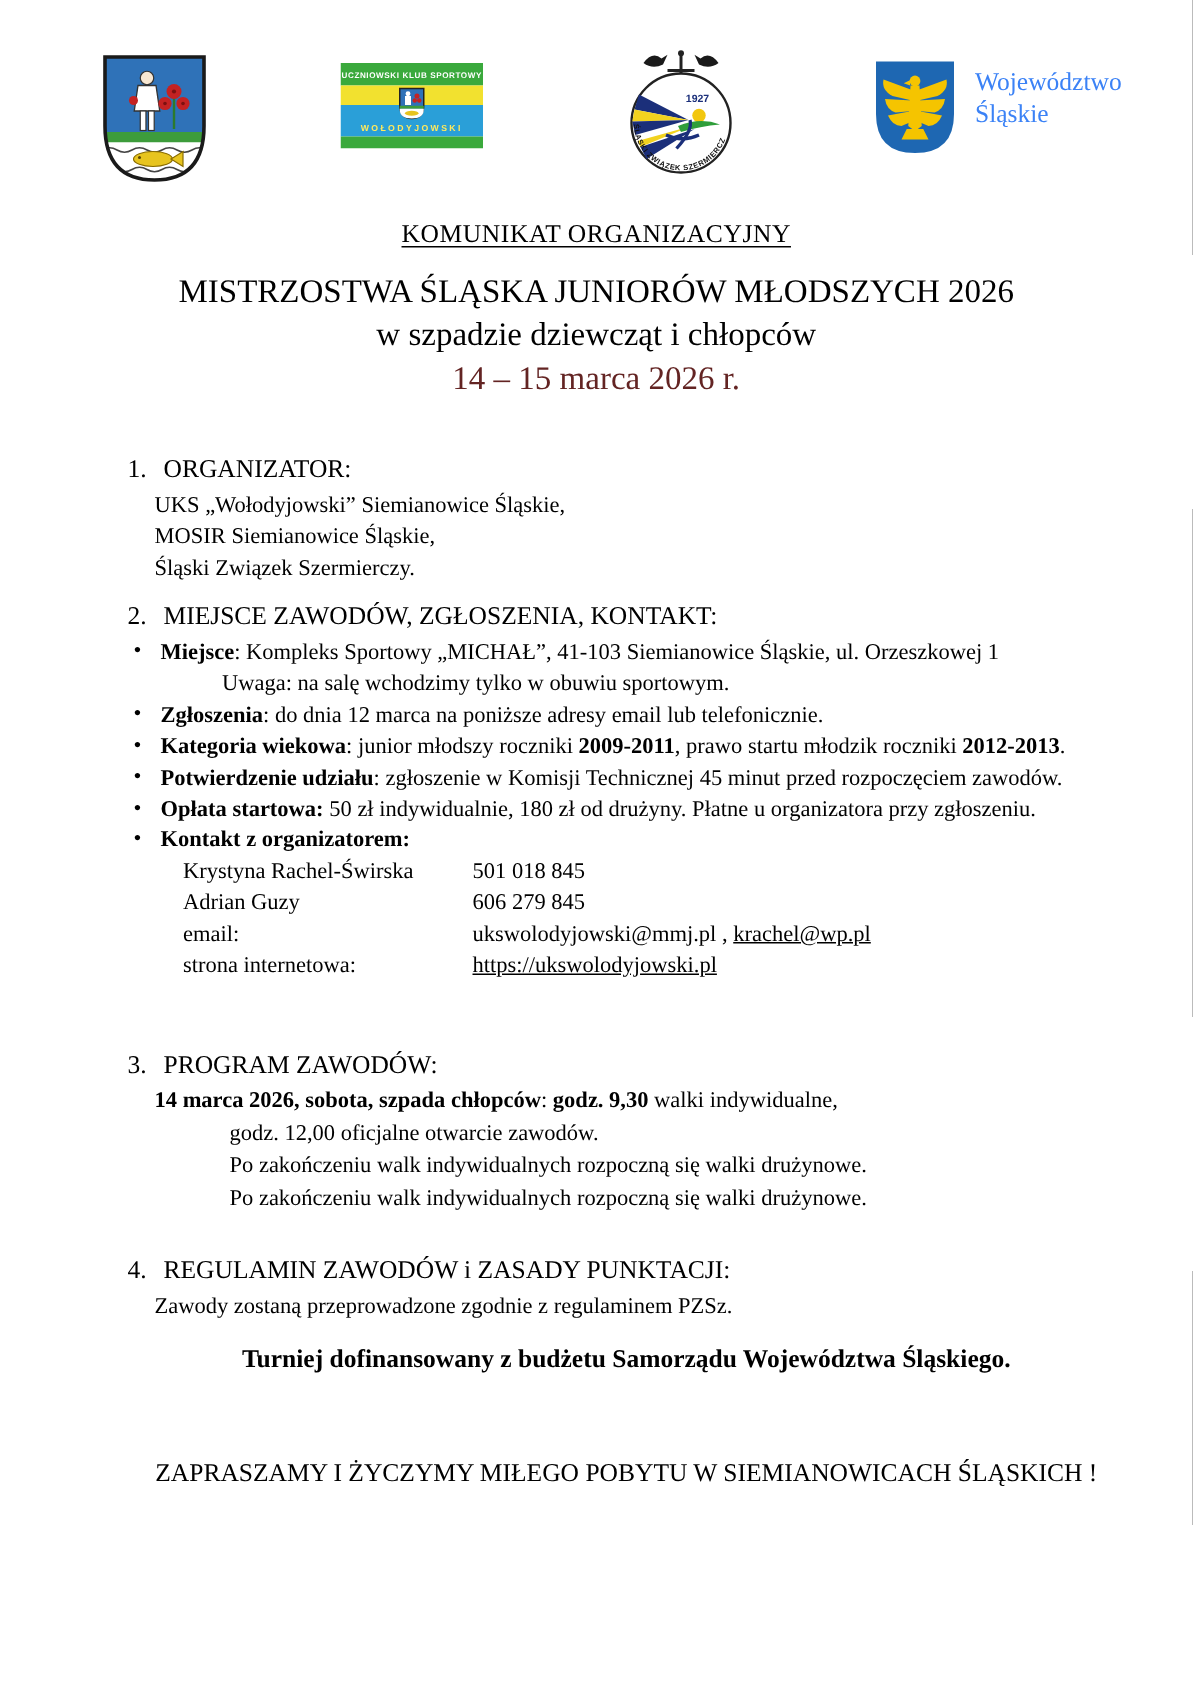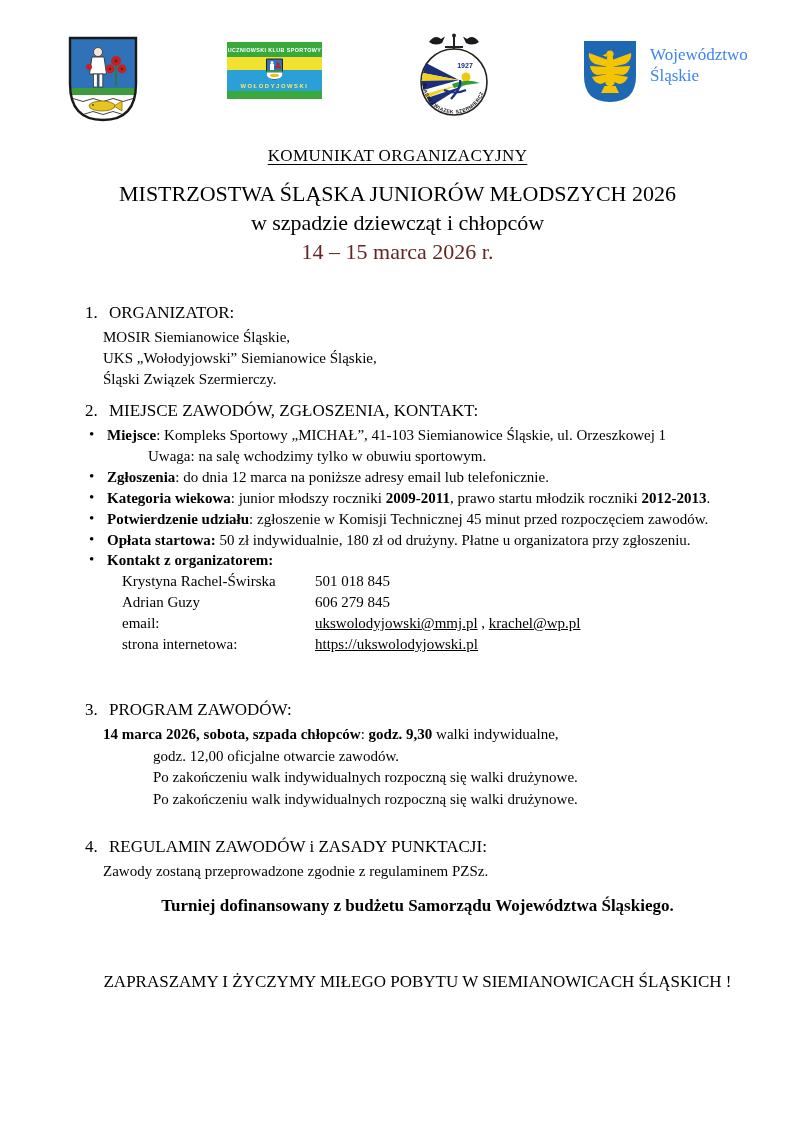--- a/index.html
+++ b/index.html
@@ -153,22 +153,22 @@
       <div style="color: rgb(99, 36, 35);">14 – 15 marca 2026 r.</div>
     </div>
   </div>
 
   <div id="s1" class="section">
     <div class="sec-head">
       <span class="sec-num">1.</span>
       <span>ORGANIZATOR:</span>
     </div>
     <div class="plain-lines">
+      <div>UKS „Wołodyjowski” Siemianowice Śląskie,</div>
       <div>MOSIR Siemianowice Śląskie,</div>
-      <div>UKS „Wołodyjowski” Siemianowice Śląskie,</div>
       <div>Śląski Związek Szermierczy.</div>
     </div>
   </div>
 
   <div id="s2" class="section">
     <div class="sec-head">
       <span class="sec-num">2.</span>
       <span>MIEJSCE ZAWODÓW, ZGŁOSZENIA, KONTAKT:</span>
     </div>
     <ul class="bullets">
@@ -182,21 +182,21 @@
       <li><span class="b">Opłata startowa:</span><span> 50 zł indywidualnie, 180 zł od drużyny. Płatne u organizatora przy zgłoszeniu.</span></li>
       <li>
         <div><span class="b">Kontakt z organizatorem:</span></div>
         <div class="contact-row">
           <span class="contact-label">Krystyna Rachel-Świrska</span><span><span>501 018 845</span></span>
         </div>
         <div class="contact-row">
           <span class="contact-label">Adrian Guzy</span><span><span>606 279 845</span></span>
         </div>
         <div class="contact-row">
-          <span class="contact-label">email:</span><span><span style="text-decoration: underline;">ukswolodyjowski@mmj.pl</span><span> , </span><span style="text-decoration: underline;">krachel@wp.pl</span></span>
+          <span class="contact-label">email:</span><span><span style="">ukswolodyjowski@mmj.pl</span><span> , </span><span style="text-decoration: underline;">krachel@wp.pl</span></span>
         </div>
         <div class="contact-row">
           <span class="contact-label">strona internetowa:</span><span><span style="text-decoration: underline;">https://ukswolodyjowski.pl</span></span>
         </div>
       </li>
     </ul>
   </div>
 
   <div id="s3" class="section">
     <div class="sec-head">

